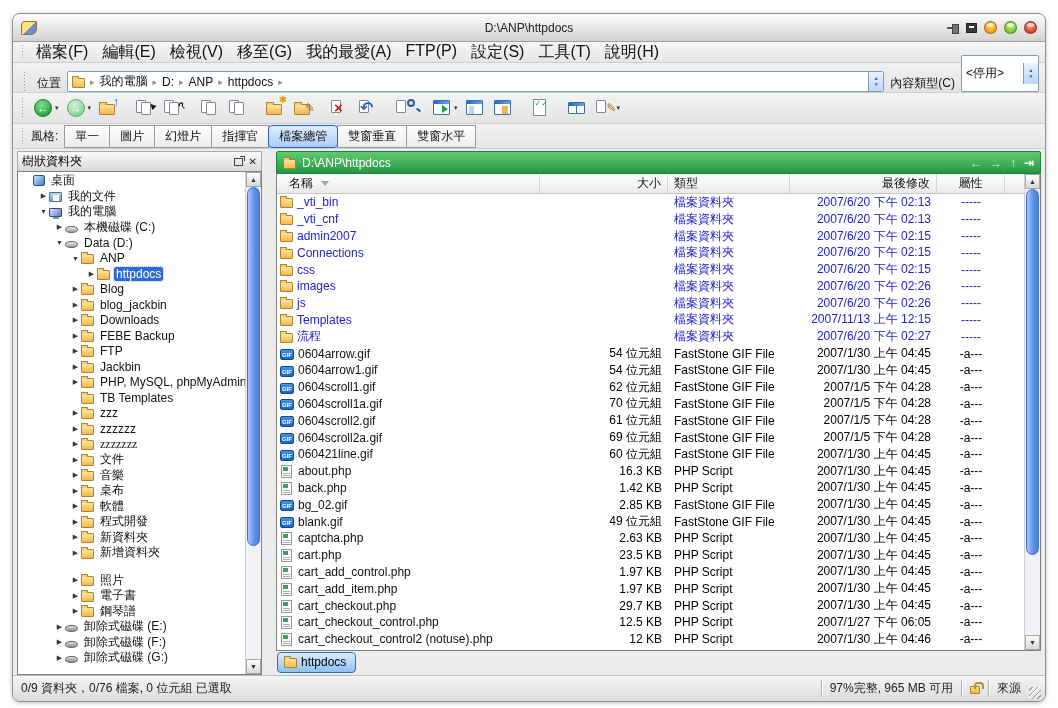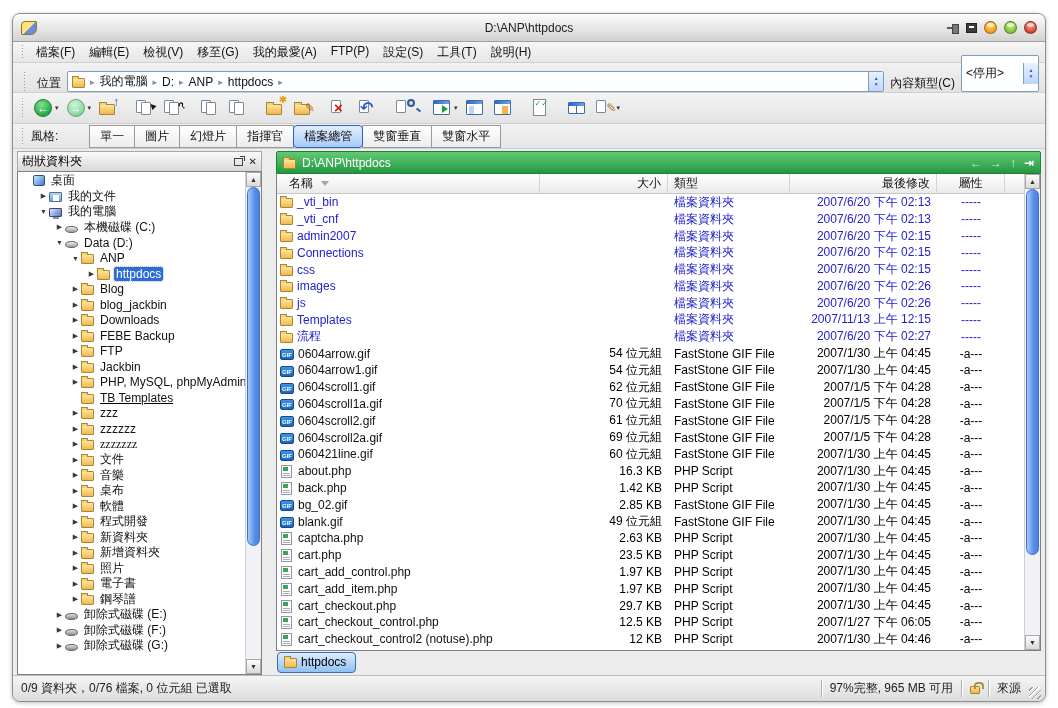--- a/index.html
+++ b/index.html
@@ -20,21 +20,21 @@
   .tray-icon::after { content:""; position:absolute; left:2px; top:2px; width:5px; height:2px; background:#fff; }
   .ball { width:13px; height:13px; border-radius:50%; border:1px solid rgba(0,0,0,.35); position:relative; }
   .ball::after { content:""; position:absolute; left:2px; top:1px; width:7px; height:4px; border-radius:50%; background:rgba(255,255,255,.65); }
   .ball-yellow { background:radial-gradient(circle at 50% 35%,#ffd76a,#f49c16 70%,#c87607); }
   .ball-green  { background:radial-gradient(circle at 50% 35%,#c2f08a,#7cc332 70%,#4f8f14); }
   .ball-red    { background:radial-gradient(circle at 50% 35%,#f9a089,#d84330 70%,#9c1d0f); }
   
   .menubar { height:21px; background:linear-gradient(180deg,#f6f6f6,#e6e6e6); border-bottom:1px solid #cfcfcf;
              display:flex; align-items:center; padding-left:4px; }
   .grip { width:4px; height:70%; margin:0 4px; background-image:repeating-linear-gradient(180deg,#9a9a9a 0 1px,transparent 1px 3px); background-size:1px 100%; background-repeat:repeat-y; background-position:1px 0; }
-  .menu-item { font-size:12px; color:#111; padding:10px 7px; }
+  .menu-item { font-size:16px; color:#111; padding:10px 7px; }
   
   .locbar { height:30px; background:linear-gradient(180deg,#f2f2f2,#e2e2e2); border-bottom:1px solid #cfcfcf;
             display:flex; align-items:flex-end; padding:0 6px; gap:6px; }
   .loc-label { font-size:12px; color:#111; white-space:nowrap; }
   .crumb-field { flex:1; height:21px; background:#fff; border:1px solid #7f9db9; border-radius:2px;
                  display:flex; align-items:center; padding-left:4px; overflow:hidden; }
   .crumb-sep { font-size:9px; color:#888; margin:0 5px; }
   .crumb { font-size:12px; color:#111; white-space:nowrap; }
   .spin { width:15px; height:21px; margin-left:auto; border-left:1px solid #7f9db9;
           background:linear-gradient(180deg,#eaf2fd,#bcd4f6); display:flex; flex-direction:column; align-items:center; justify-content:center; gap:1px; }
@@ -336,21 +336,21 @@
             <span class="gl">✎</span>
           </span>
           <span class="caret">▾</span>
         </span>
       </span>
   </div>
 
   <div class="stylebar">
     <span class="grip"></span>
     <span class="style-label">風格:</span>
-    <span id="style-tabs" style="display:flex;align-items:center;margin-left:25px;">
+    <span id="style-tabs" style="display:flex;align-items:center;">
         <span class="stab">單一</span>
         <span class="stab">圖片</span>
         <span class="stab">幻燈片</span>
         <span class="stab">指揮官</span>
         <span class="stab active">檔案總管</span>
         <span class="stab">雙窗垂直</span>
         <span class="stab">雙窗水平</span>
       </span>
   </div>
 
@@ -428,21 +428,21 @@
             <div class="tree-row" style="padding-left: 52px;">
               <span class="tree-arrow">▶</span>
               <span class="i i-folder"></span>
               <span class="tree-label">Jackbin</span>
             </div>
             <div class="tree-row" style="padding-left: 52px;">
               <span class="tree-arrow">▶</span>
               <span class="i i-folder"></span>
               <span class="tree-label">PHP, MySQL, phpMyAdmin</span>
             </div>
-            <div class="tree-row" style="padding-left: 52px; text-decoration: underline;">
+            <div class="tree-row" style="padding-left: 52px;">
               <span class="tree-arrow"></span>
               <span class="i i-folder"></span>
               <span class="tree-label">TB Templates</span>
             </div>
             <div class="tree-row" style="padding-left: 52px;">
               <span class="tree-arrow">▶</span>
               <span class="i i-folder"></span>
               <span class="tree-label">zzz</span>
             </div>
             <div class="tree-row" style="padding-left: 52px;">
@@ -483,21 +483,21 @@
             <div class="tree-row" style="padding-left: 52px;">
               <span class="tree-arrow">▶</span>
               <span class="i i-folder"></span>
               <span class="tree-label">新資料夾</span>
             </div>
             <div class="tree-row" style="padding-left: 52px;">
               <span class="tree-arrow">▶</span>
               <span class="i i-folder"></span>
               <span class="tree-label">新增資料夾</span>
             </div>
-            <div class="tree-row" style="padding-left: 52px;">
+            <div class="tree-row" style="padding-left: 52px; margin-top: 12px;">
               <span class="tree-arrow">▶</span>
               <span class="i i-folder"></span>
               <span class="tree-label">照片</span>
             </div>
             <div class="tree-row" style="padding-left: 52px;">
               <span class="tree-arrow">▶</span>
               <span class="i i-folder"></span>
               <span class="tree-label">電子書</span>
             </div>
             <div class="tree-row" style="padding-left: 52px;">

